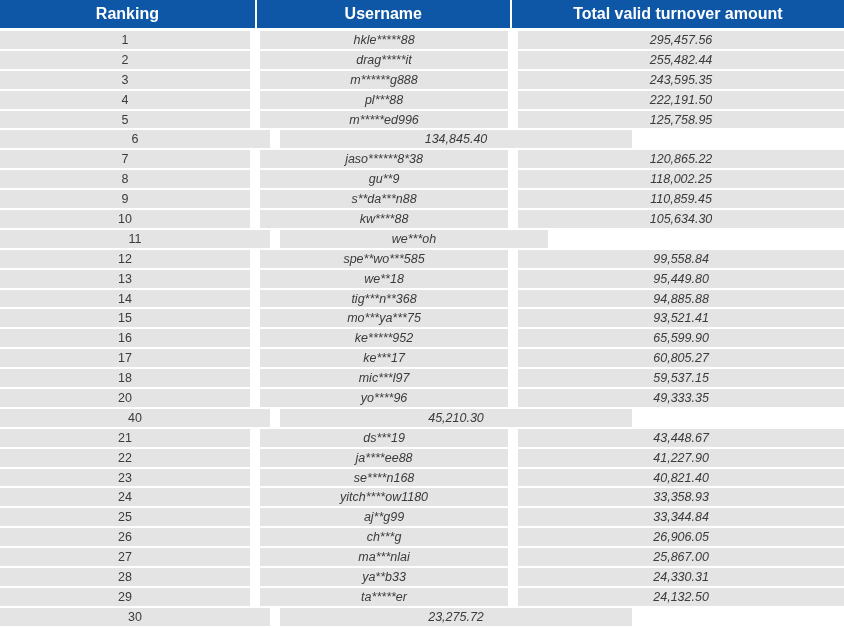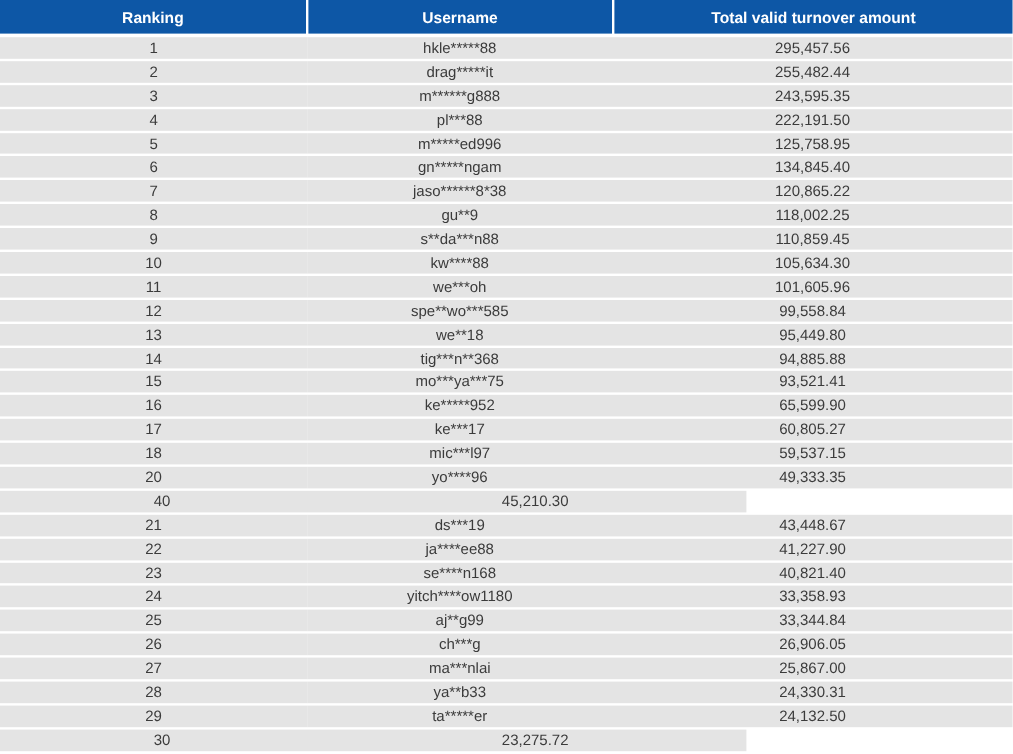--- a/index.html
+++ b/index.html
@@ -13,21 +13,21 @@
   }
   .leaderboard { width: 844px; }
   .header-row {
     display: flex;
     height: 28px;
     margin-bottom: 3px;
   }
   .hcell {
     background: #0d57a6;
     color: #ffffff;
-    font-size: 13px;
+    font-size: 16px;
     font-weight: bold;
     display: flex;
     align-items: center;
     justify-content: center;
     box-sizing: border-box;
   }
   .hcell + .hcell { margin-left: 2px; }
   .col-ranking  { width: 270px; }
   .col-username { width: 268px; }
   .col-amount   { width: 352px; }
@@ -40,21 +40,21 @@
     background: #e4e4e4;
     color: #3b3b3b;
     font-size: 12.5px;
     display: flex;
     align-items: center;
     justify-content: center;
     box-sizing: border-box;
     white-space: nowrap;
     overflow: hidden;
   }
-  .cell + .cell { margin-left: 0; }
+  .cell + .cell { margin-left: 10px; font-style: italic; }
 </style>
 </head>
 <body>
 
 <div class="screen">
   <div class="leaderboard">
     <div class="header-row">
       <div class="hcell col-ranking">Ranking</div>
       <div class="hcell col-username">Username</div>
       <div class="hcell col-amount">Total valid turnover amount</div>
@@ -80,21 +80,20 @@
           <div class="cell col-username">pl***88</div>
           <div class="cell col-amount">222,191.50</div>
         </div>
         <div class="row">
           <div class="cell col-ranking">5</div>
           <div class="cell col-username">m*****ed996</div>
           <div class="cell col-amount">125,758.95</div>
         </div>
         <div class="row">
           <div class="cell col-ranking">6</div>
-          <div class="cell col-username">gn*****ngam</div>
           <div class="cell col-amount">134,845.40</div>
         </div>
         <div class="row">
           <div class="cell col-ranking">7</div>
           <div class="cell col-username">jaso******8*38</div>
           <div class="cell col-amount">120,865.22</div>
         </div>
         <div class="row">
           <div class="cell col-ranking">8</div>
           <div class="cell col-username">gu**9</div>
@@ -106,21 +105,20 @@
           <div class="cell col-amount">110,859.45</div>
         </div>
         <div class="row">
           <div class="cell col-ranking">10</div>
           <div class="cell col-username">kw****88</div>
           <div class="cell col-amount">105,634.30</div>
         </div>
         <div class="row">
           <div class="cell col-ranking">11</div>
           <div class="cell col-username">we***oh</div>
-          <div class="cell col-amount">101,605.96</div>
         </div>
         <div class="row">
           <div class="cell col-ranking">12</div>
           <div class="cell col-username">spe**wo***585</div>
           <div class="cell col-amount">99,558.84</div>
         </div>
         <div class="row">
           <div class="cell col-ranking">13</div>
           <div class="cell col-username">we**18</div>
           <div class="cell col-amount">95,449.80</div>

